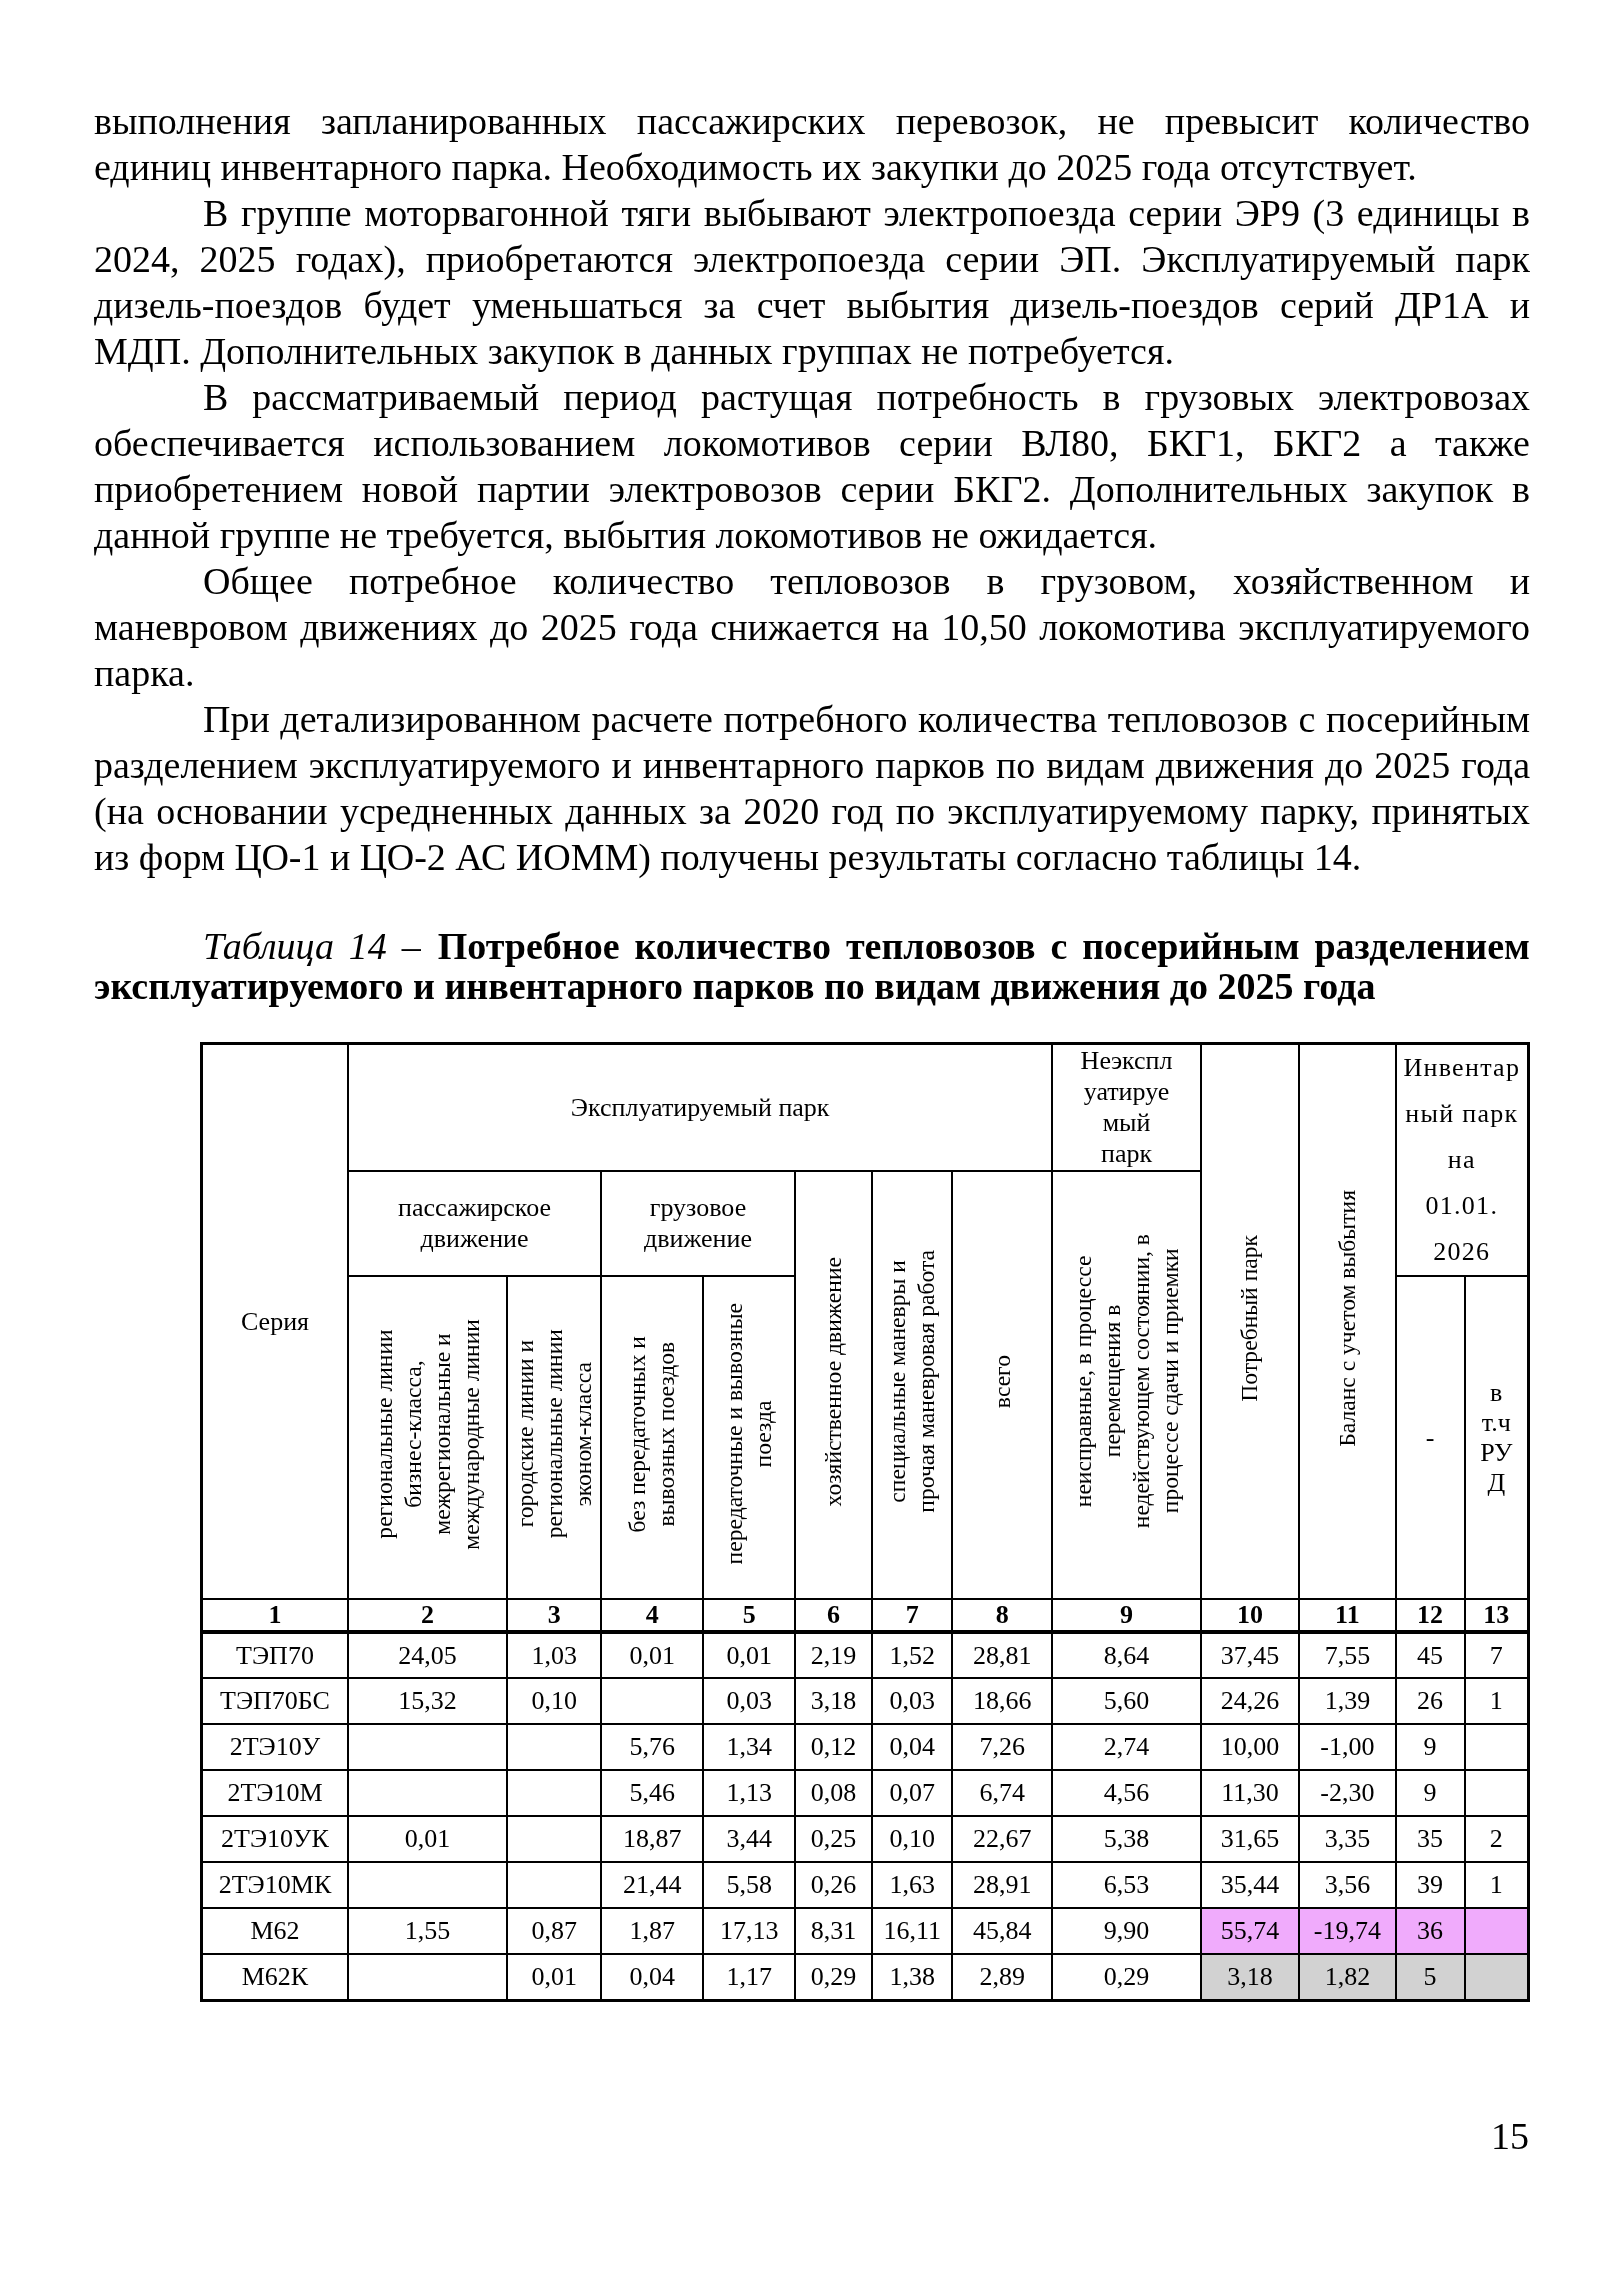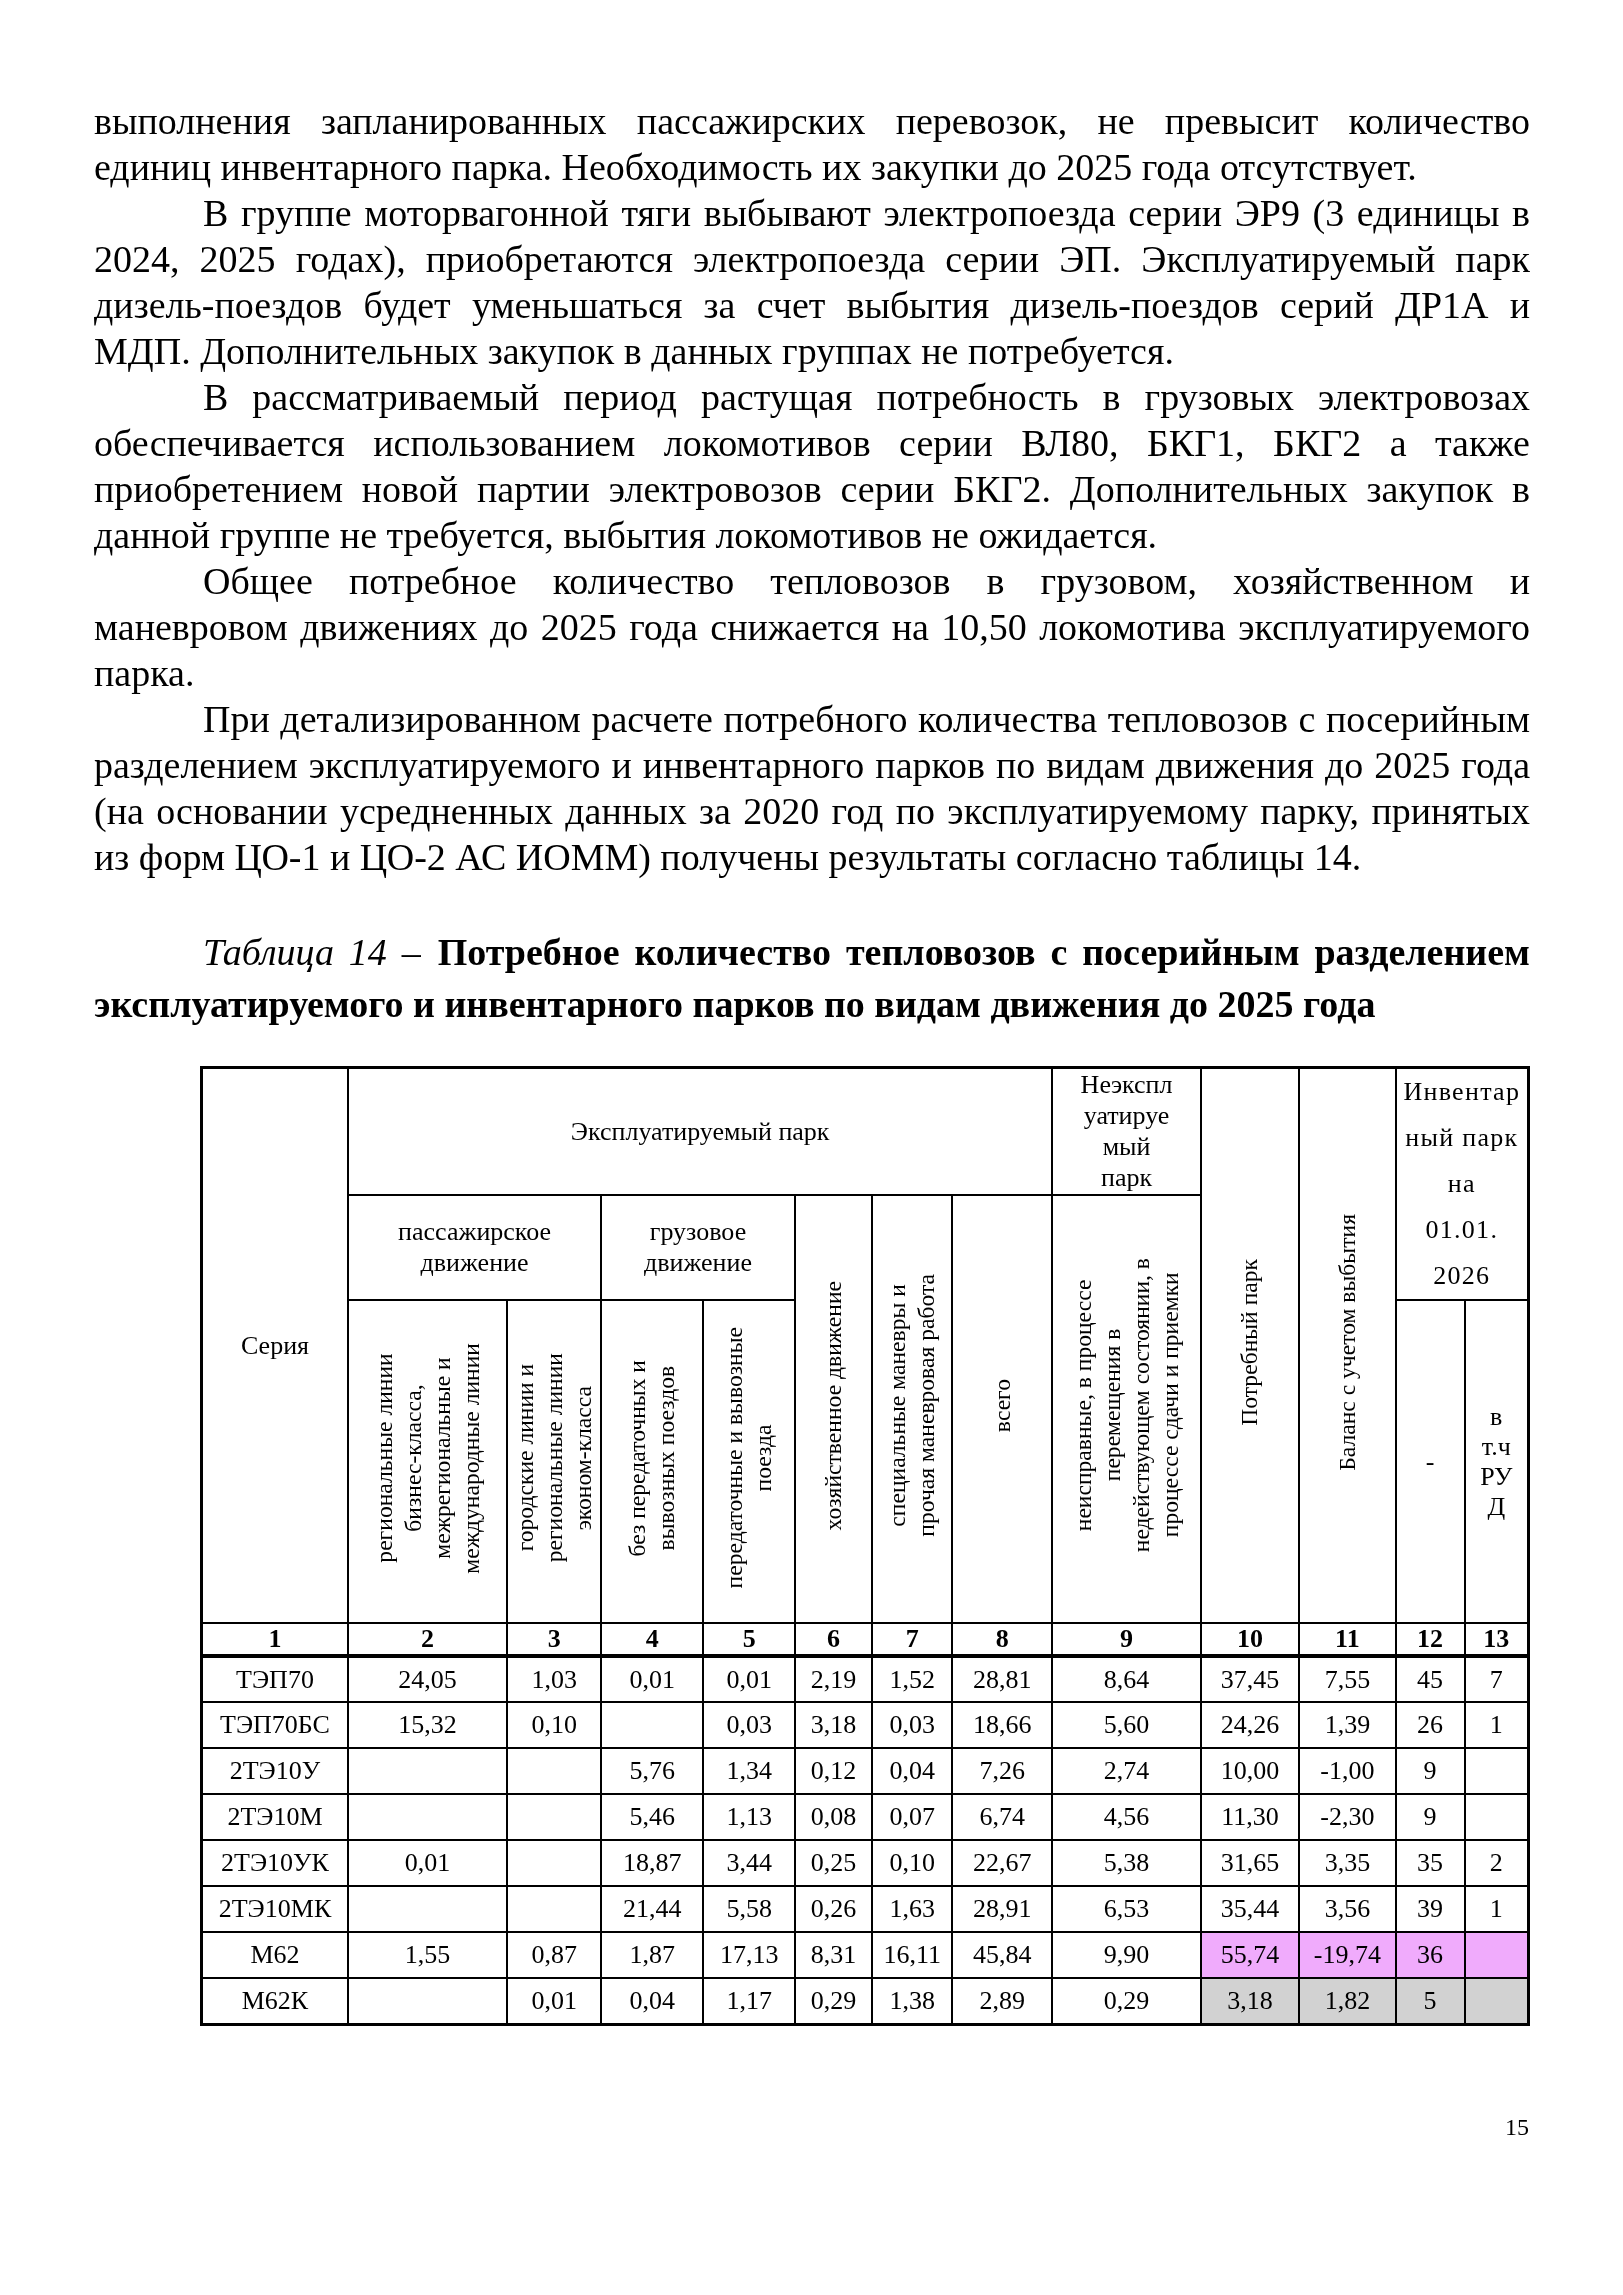--- a/index.html
+++ b/index.html
@@ -11,21 +11,21 @@
   }
   .content {
     position:absolute; left:94px; top:98px; width:1436px;
   }
   p.body {
     font-size:38px; line-height:46px; text-align:justify;
     margin:0; padding:0;
   }
   p.ind { text-indent:109px; }
   p.title {
-    font-size:38px; line-height:52px; text-align:justify;
+    font-size:38px; line-height:40px; text-align:justify;
     margin:46px 0 0 0; text-indent:109px;
   }
   .ttl-label { font-style:italic; margin-right:17px; }
   .ttl-text { font-weight:bold; }
 
   table.main {
     border-collapse:collapse; table-layout:fixed;
     margin-left:106px; margin-top:36px;
     border:3.3px solid #000;
   }
@@ -46,21 +46,21 @@
     writing-mode:vertical-rl; transform:rotate(180deg);
     display:inline-block;
     font-size:23.6px; line-height:29px; white-space:pre-line;
   }
   td.hdr { font-size:26px; line-height:31px; }
   td.inv { font-size:25px; line-height:46px; letter-spacing:1.3px; }
   .shade-light { background:#f0abfc; }
   .shade-dark  { background:#d2d2d2; }
   .pagenum {
     position:absolute; top:2114px; right:94px;
-    font-size:24px;
+    font-size:38px;
   }
 </style>
 </head>
 <body>
 
 <div class="content">
 
   <p class="body">выполнения запланированных пассажирских перевозок, не превысит количество единиц инвентарного парка.  Необходимость их закупки до 2025 года отсутствует.</p>
   <p class="body ind">В группе моторвагонной тяги выбывают электропоезда серии ЭР9 (3 единицы в 2024, 2025 годах), приобретаются электропоезда серии ЭП. Эксплуатируемый парк дизель-поездов будет уменьшаться за счет выбытия дизель-поездов серий ДР1А и МДП. Дополнительных закупок в данных группах не потребуется.</p>
   <p class="body ind">В рассматриваемый период растущая потребность в грузовых электровозах обеспечивается использованием локомотивов серии ВЛ80, БКГ1, БКГ2 а также приобретением новой партии электровозов серии БКГ2. Дополнительных закупок в данной группе не требуется, выбытия локомотивов не ожидается.</p>

